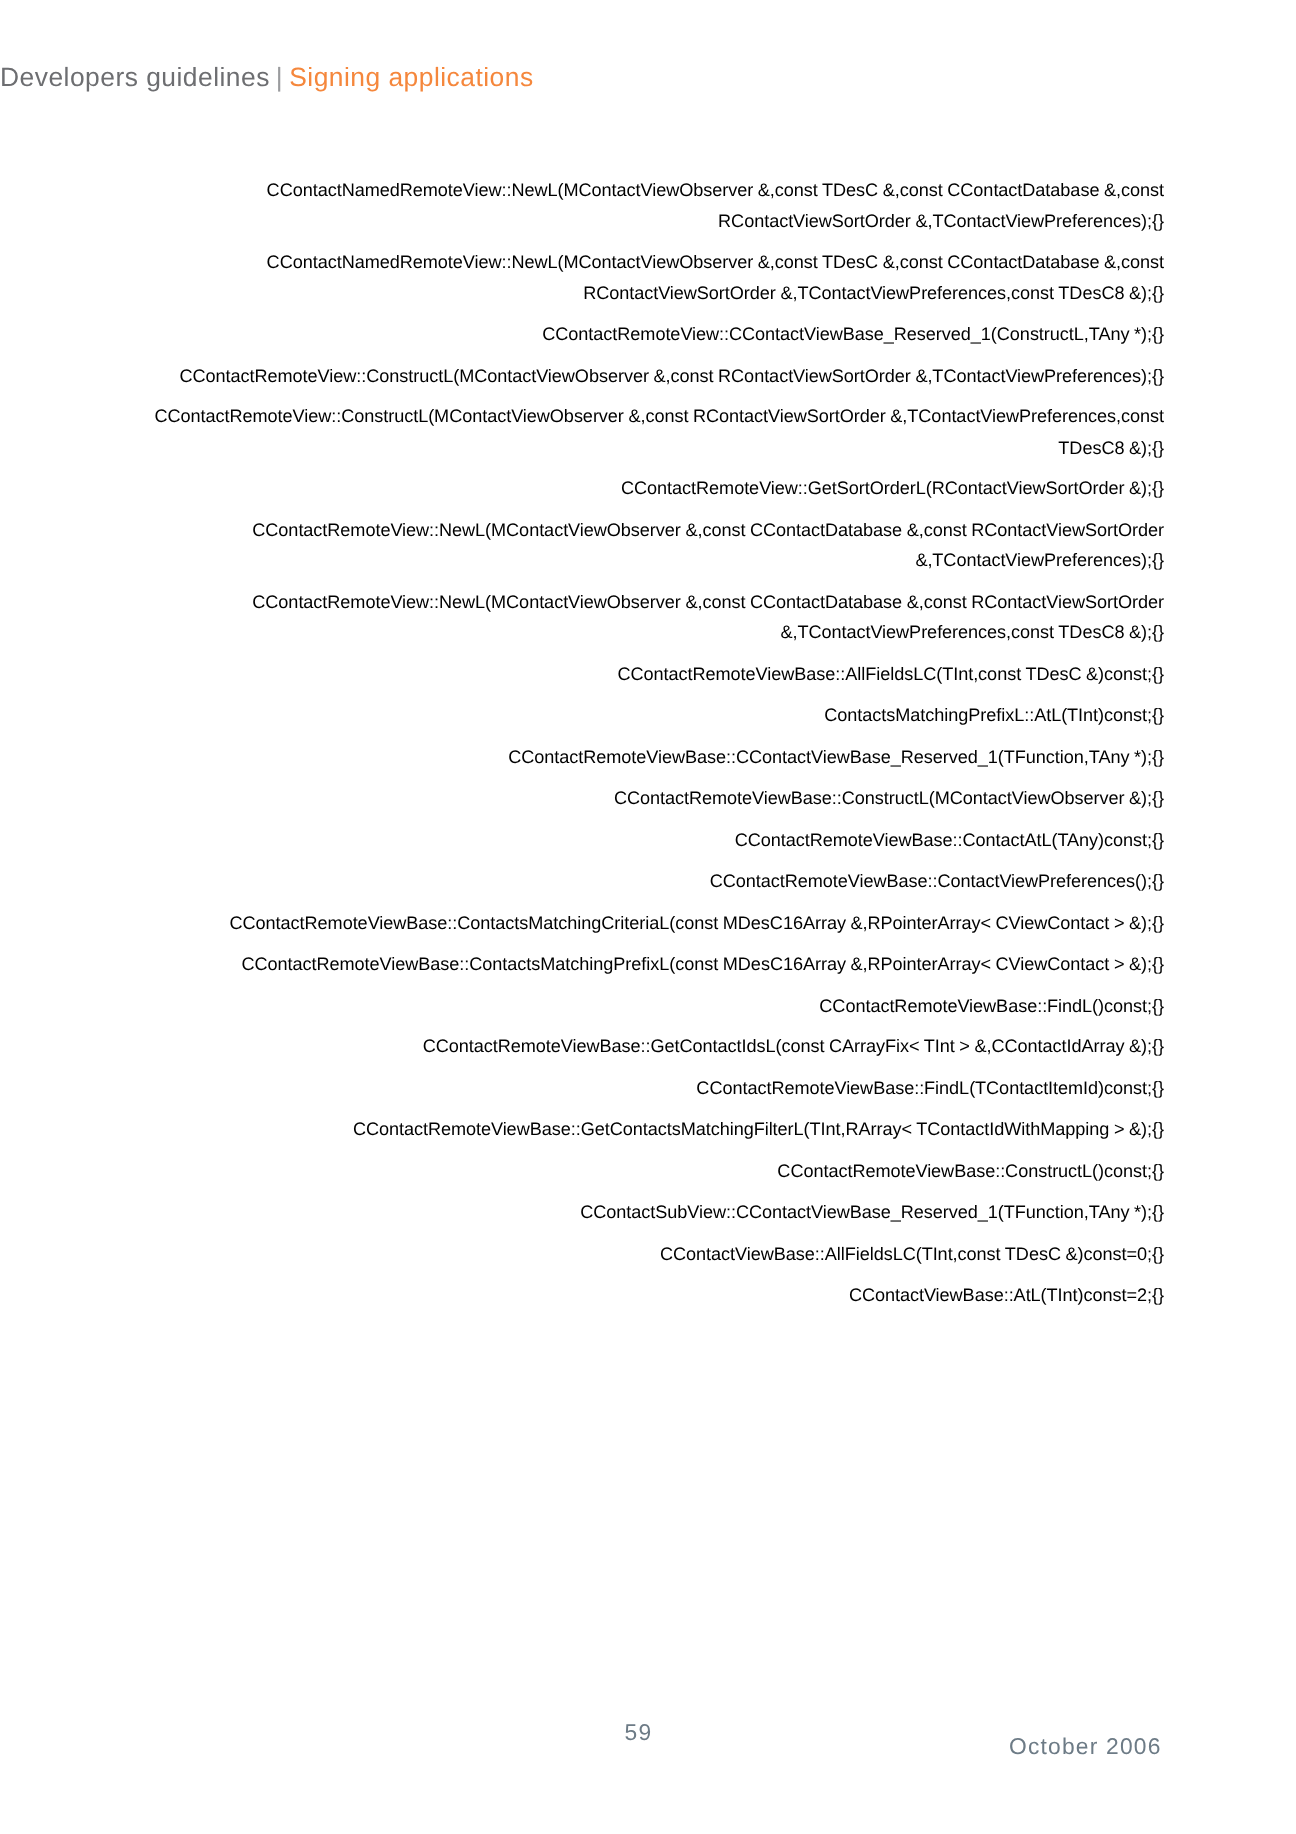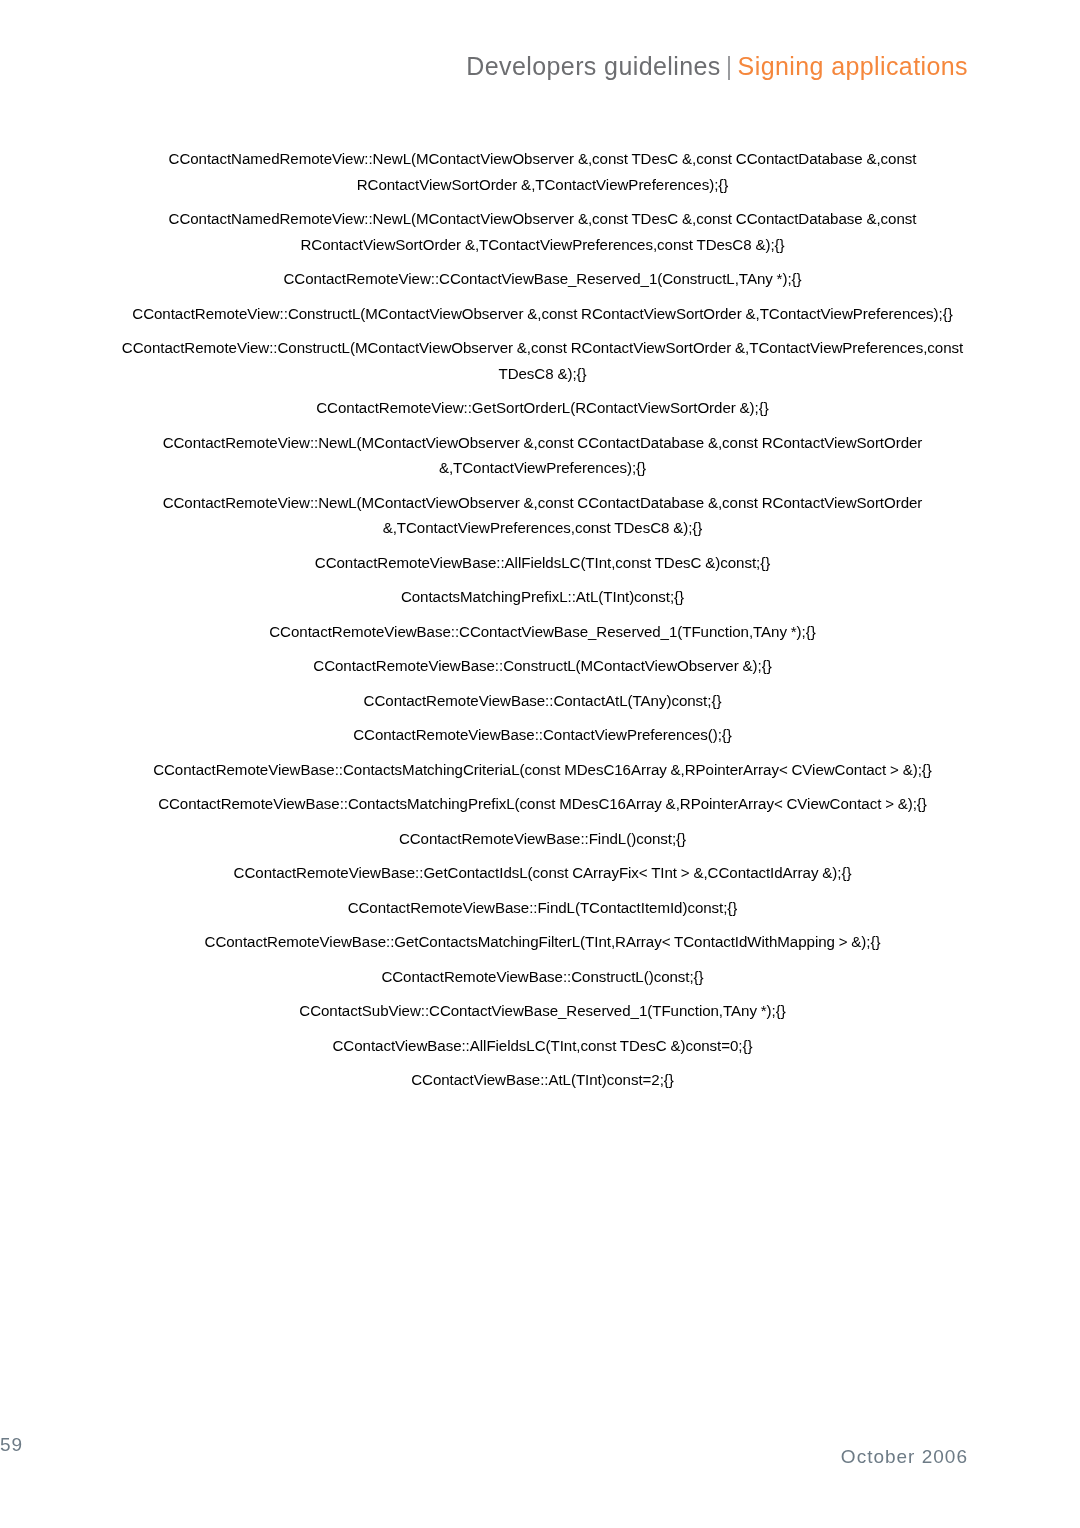--- a/index.html
+++ b/index.html
@@ -15,22 +15,21 @@
     color: #000000;
     overflow: hidden;
   }
 
   
   .page-header {
     position: absolute;
     top: 52px;
     left: 0;
     width: 968px;
-    text-align: right;
-    font-size: 25px;
+    font-size: 22px;
     letter-spacing: 0.4px;
     white-space: nowrap;
   }
   .header-primary {
     color: #6d6e71;
   }
   .header-sep {
     color: #9a9b9e;
     padding: 0 5px;
     font-weight: 300;
@@ -44,39 +43,40 @@
     position: absolute;
     top: 146px;
     left: 115px;
     width: 855px;
   }
   .code-entry {
     font-size: 15.1px;
     line-height: 25.5px;
     color: #000000;
     margin: 0 0 9px 0;
-    text-align: center;
+    text-align: right;
     word-spacing: -0.3px;
     letter-spacing: -0.05px;
     white-space: pre-wrap;
   }
 
   
   .page-footer {
     position: absolute;
     left: 0;
     top: 1434px;
     width: 1080px;
     height: 30px;
   }
   .footer-page-number {
     position: absolute;
     left: 0;
     top: 0;
     width: 1064px;
+    text-align: center;
     font-size: 19px;
     color: #6d7b86;
     letter-spacing: 1px;
   }
   .footer-date {
     position: absolute;
     left: 0;
     top: 12px;
     width: 968px;
     text-align: right;

